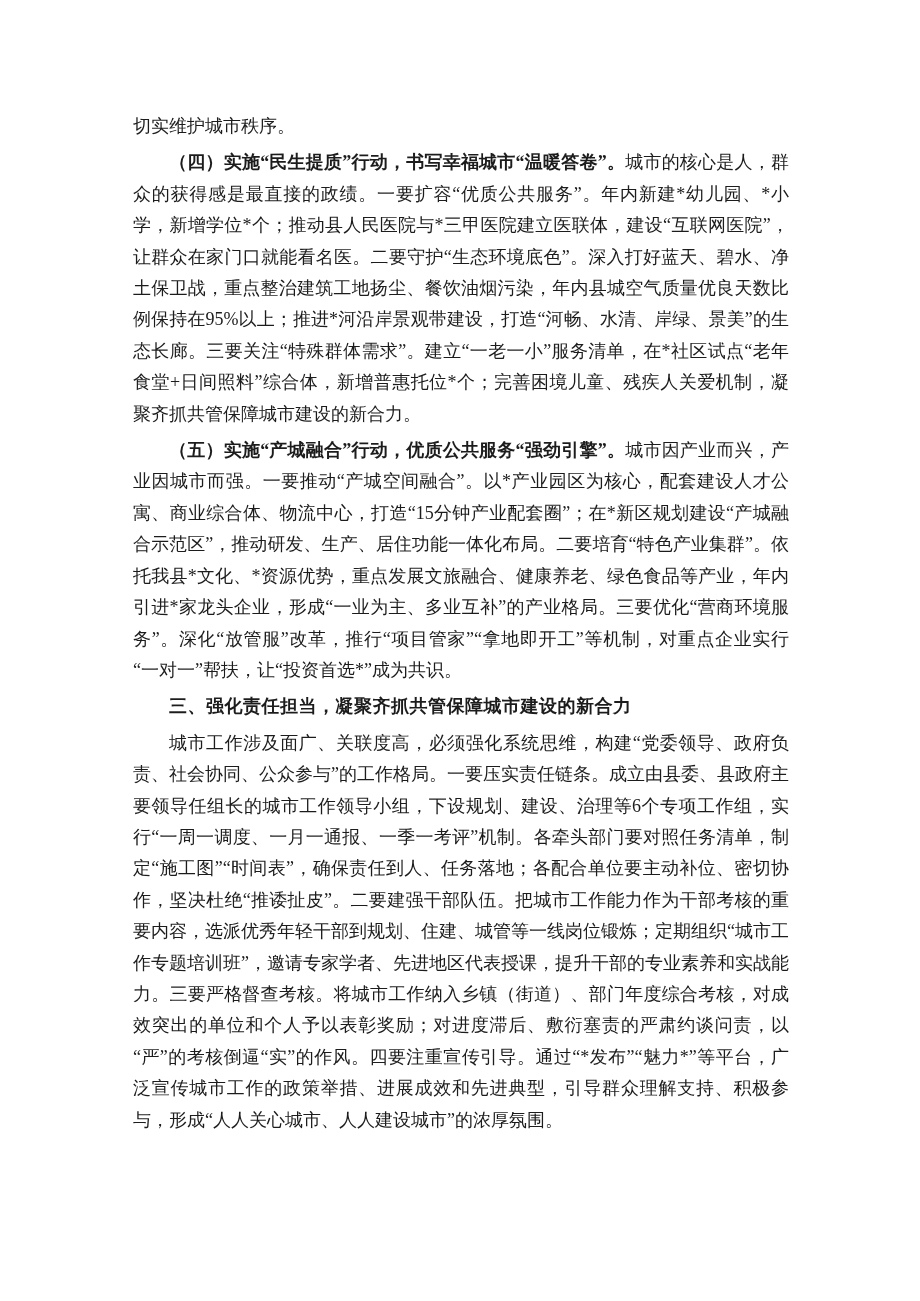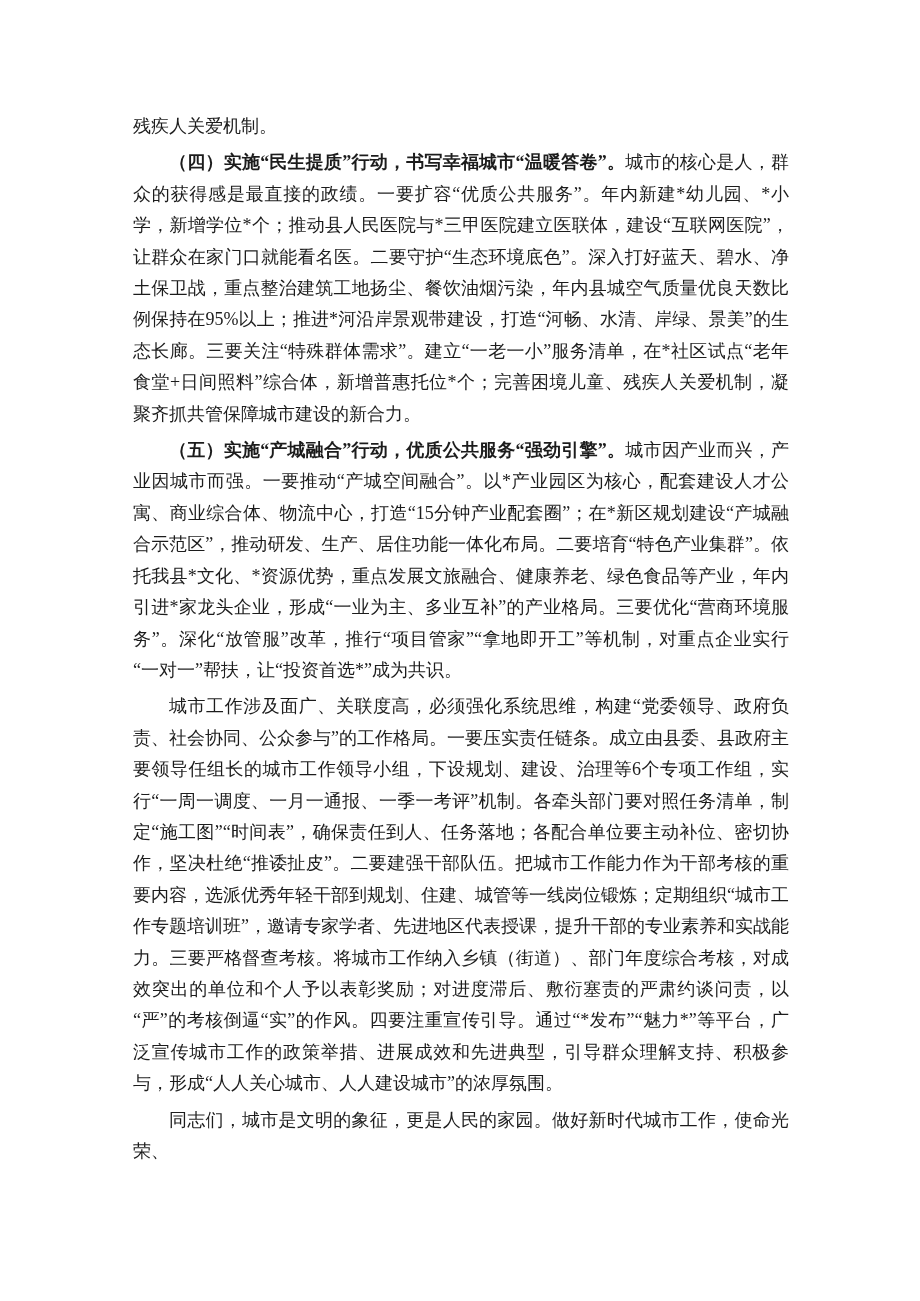--- a/index.html
+++ b/index.html
@@ -39,25 +39,25 @@
   .heading .run-bold {
     letter-spacing: 0.5px;
   }
 </style>
 </head>
 <body>
 
 <div class="page">
   <div class="doc">
 
-    <p class=""><span>残疾人关爱机制。</span></p>
+    <p class=""><span>切实维护城市秩序。</span></p>
 
     <p class="indent"><span class="run-bold">（四）实施“民生提质”行动，书写幸福城市“温暖答卷”。</span><span>城市的核心是人，群众的获得感是最直接的政绩。一要扩容“优质公共服务”。年内新建*幼儿园、*小学，新增学位*个；推动县人民医院与*三甲医院建立医联体，建设“互联网医院”，让群众在家门口就能看名医。二要守护“生态环境底色”。深入打好蓝天、碧水、净土保卫战，重点整治建筑工地扬尘、餐饮油烟污染，年内县城空气质量优良天数比例保持在95%以上；推进*河沿岸景观带建设，打造“河畅、水清、岸绿、景美”的生态长廊。三要关注“特殊群体需求”。建立“一老一小”服务清单，在*社区试点“老年食堂+日间照料”综合体，新增普惠托位*个；完善困境儿童、残疾人关爱机制，凝聚齐抓共管保障城市建设的新合力。</span></p>
 
     <p class="indent"><span class="run-bold">（五）实施“产城融合”行动，优质公共服务“强劲引擎”。</span><span>城市因产业而兴，产业因城市而强。一要推动“产城空间融合”。以*产业园区为核心，配套建设人才公寓、商业综合体、物流中心，打造“15分钟产业配套圈”；在*新区规划建设“产城融合示范区”，推动研发、生产、居住功能一体化布局。二要培育“特色产业集群”。依托我县*文化、*资源优势，重点发展文旅融合、健康养老、绿色食品等产业，年内引进*家龙头企业，形成“一业为主、多业互补”的产业格局。三要优化“营商环境服务”。深化“放管服”改革，推行“项目管家”“拿地即开工”等机制，对重点企业实行“一对一”帮扶，让“投资首选*”成为共识。</span></p>
 
+    <p class="indent heading"><span class="run-bold">三、强化责任担当，凝聚齐抓共管保障城市建设的新合力</span></p>
 
     <p class="indent"><span>城市工作涉及面广、关联度高，必须强化系统思维，构建“党委领导、政府负责、社会协同、公众参与”的工作格局。一要压实责任链条。成立由县委、县政府主要领导任组长的城市工作领导小组，下设规划、建设、治理等6个专项工作组，实行“一周一调度、一月一通报、一季一考评”机制。各牵头部门要对照任务清单，制定“施工图”“时间表”，确保责任到人、任务落地；各配合单位要主动补位、密切协作，坚决杜绝“推诿扯皮”。二要建强干部队伍。把城市工作能力作为干部考核的重要内容，选派优秀年轻干部到规划、住建、城管等一线岗位锻炼；定期组织“城市工作专题培训班”，邀请专家学者、先进地区代表授课，提升干部的专业素养和实战能力。三要严格督查考核。将城市工作纳入乡镇（街道）、部门年度综合考核，对成效突出的单位和个人予以表彰奖励；对进度滞后、敷衍塞责的严肃约谈问责，以“严”的考核倒逼“实”的作风。四要注重宣传引导。通过“*发布”“魅力*”等平台，广泛宣传城市工作的政策举措、进展成效和先进典型，引导群众理解支持、积极参与，形成“人人关心城市、人人建设城市”的浓厚氛围。</span></p>
 
-    <p class="indent"><span>同志们，城市是文明的象征，更是人民的家园。做好新时代城市工作，使命光荣、</span></p>
 
   </div>
 </div>
 
 </body></html>

